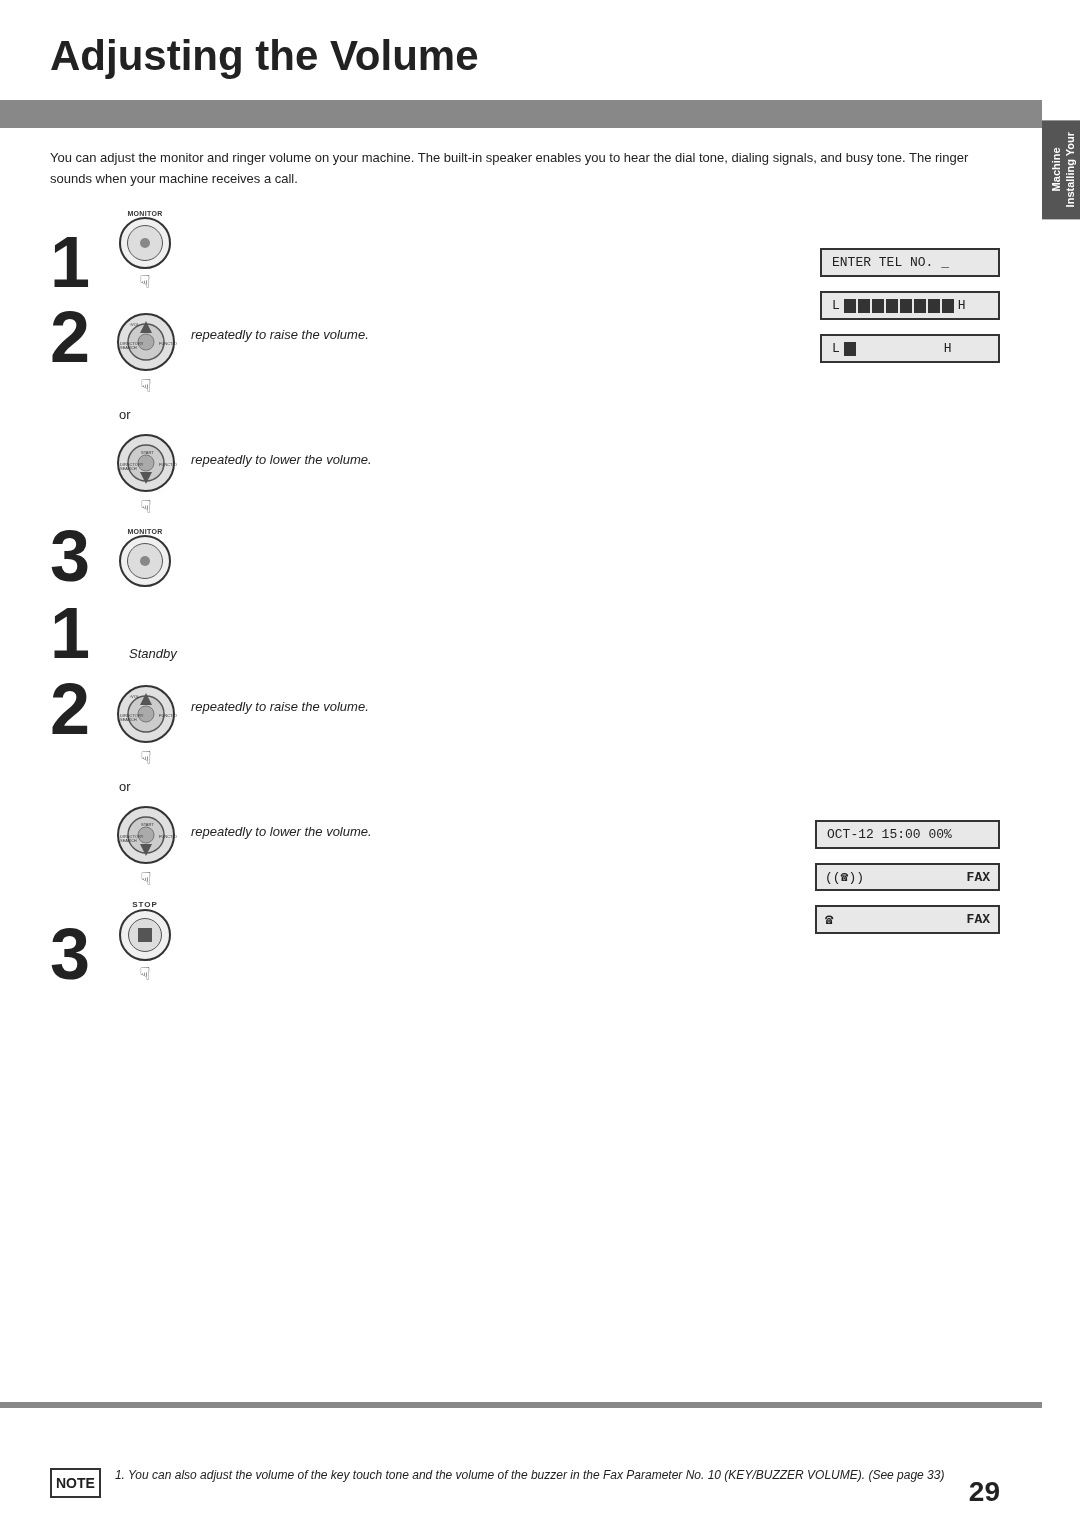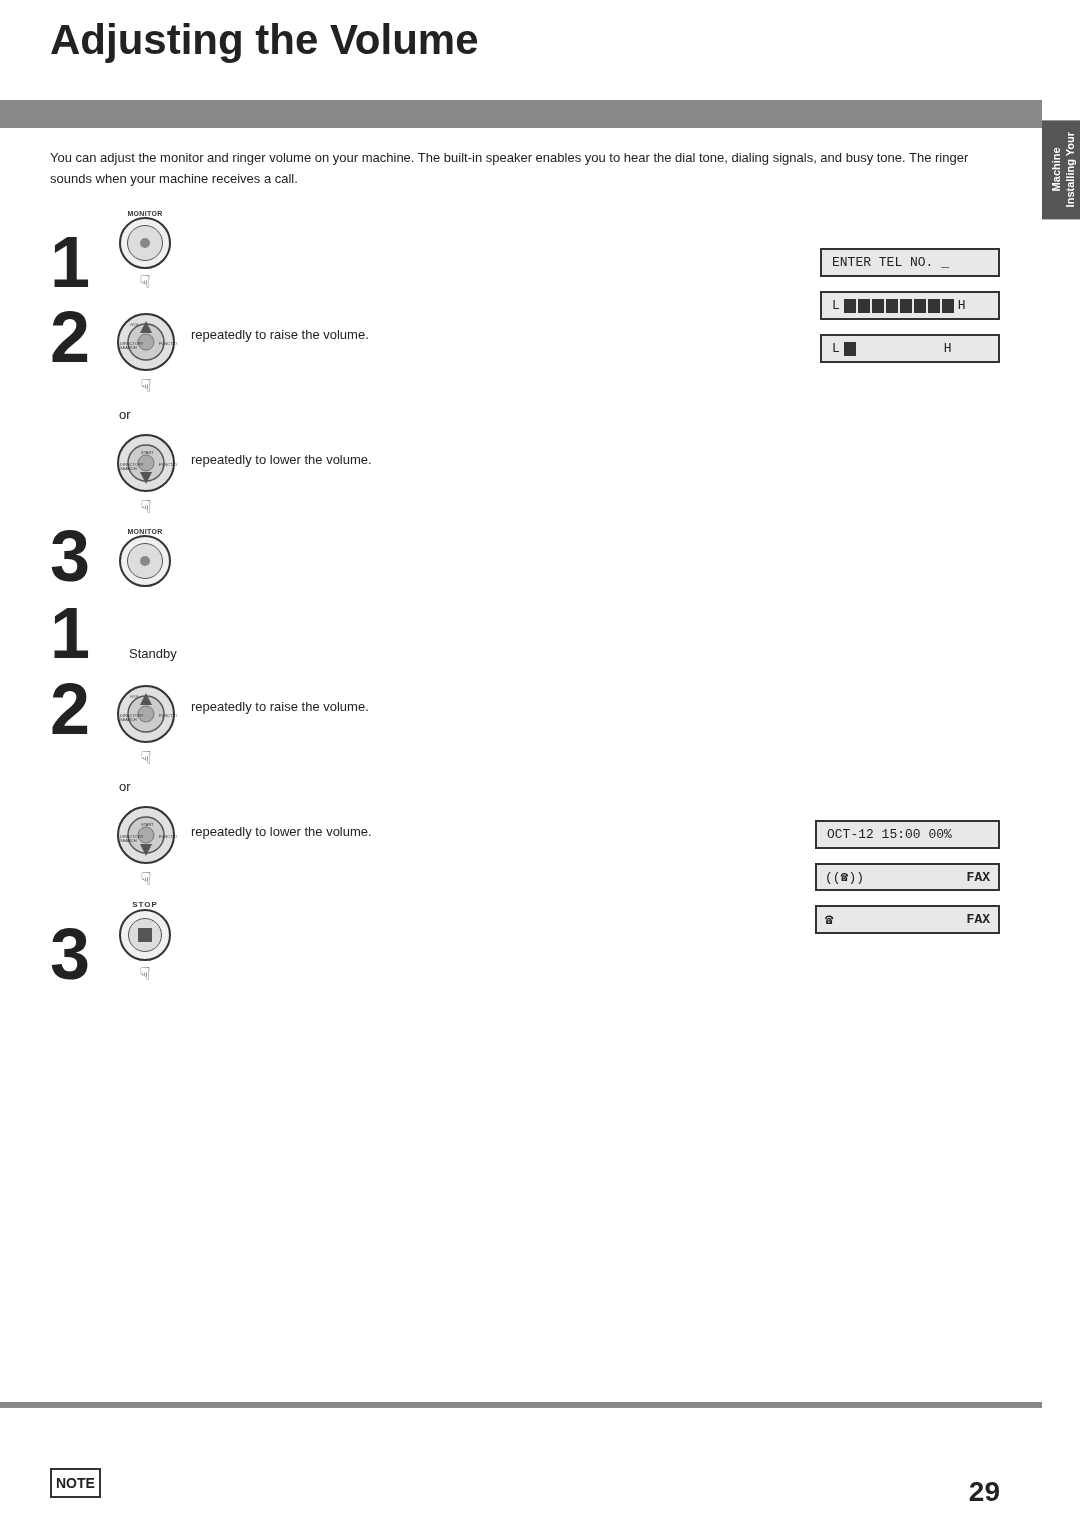--- a/index.html
+++ b/index.html
@@ -48,21 +48,21 @@
       bottom: 120px;
       left: 0;
       right: 38px;
       height: 6px;
       background: #888;
     }
 
     
     .page-title {
       position: absolute;
-      top: 16px;
+      top: 32px;
       left: 50px;
       font-size: 42px;
       font-weight: bold;
       color: #222;
       font-family: Arial, Helvetica, sans-serif;
     }
 
     
     .intro-text {
       position: absolute;
@@ -127,20 +127,21 @@
       color: #444;
       margin-top: 2px;
     }
 
     .step-text-inline {
       font-size: 13px;
       color: #222;
       margin-left: 14px;
       margin-top: 6px;
       line-height: 1.6;
+      font-style: italic;
     }
 
     
     .lcd-box {
       border: 2px solid #333;
       background: #e8e8e8;
       font-family: 'Courier New', monospace;
       font-size: 13px;
       padding: 5px 10px;
       display: inline-block;
@@ -449,15 +450,16 @@
       </div>
     </div>
 
   </div>
 </div>
 
 <div class="bottom-bar"></div>
 
 <div class="note-section">
   <div class="note-box">NOTE</div>
+  <p class="note-text">1.  You can also adjust the volume of the key touch tone and the volume of the buzzer in the Fax Parameter No. 10 (KEY/BUZZER VOLUME).  (See page 33)</p>
 </div>
 
 <div class="page-number">29</div>
 
 </body></html>

